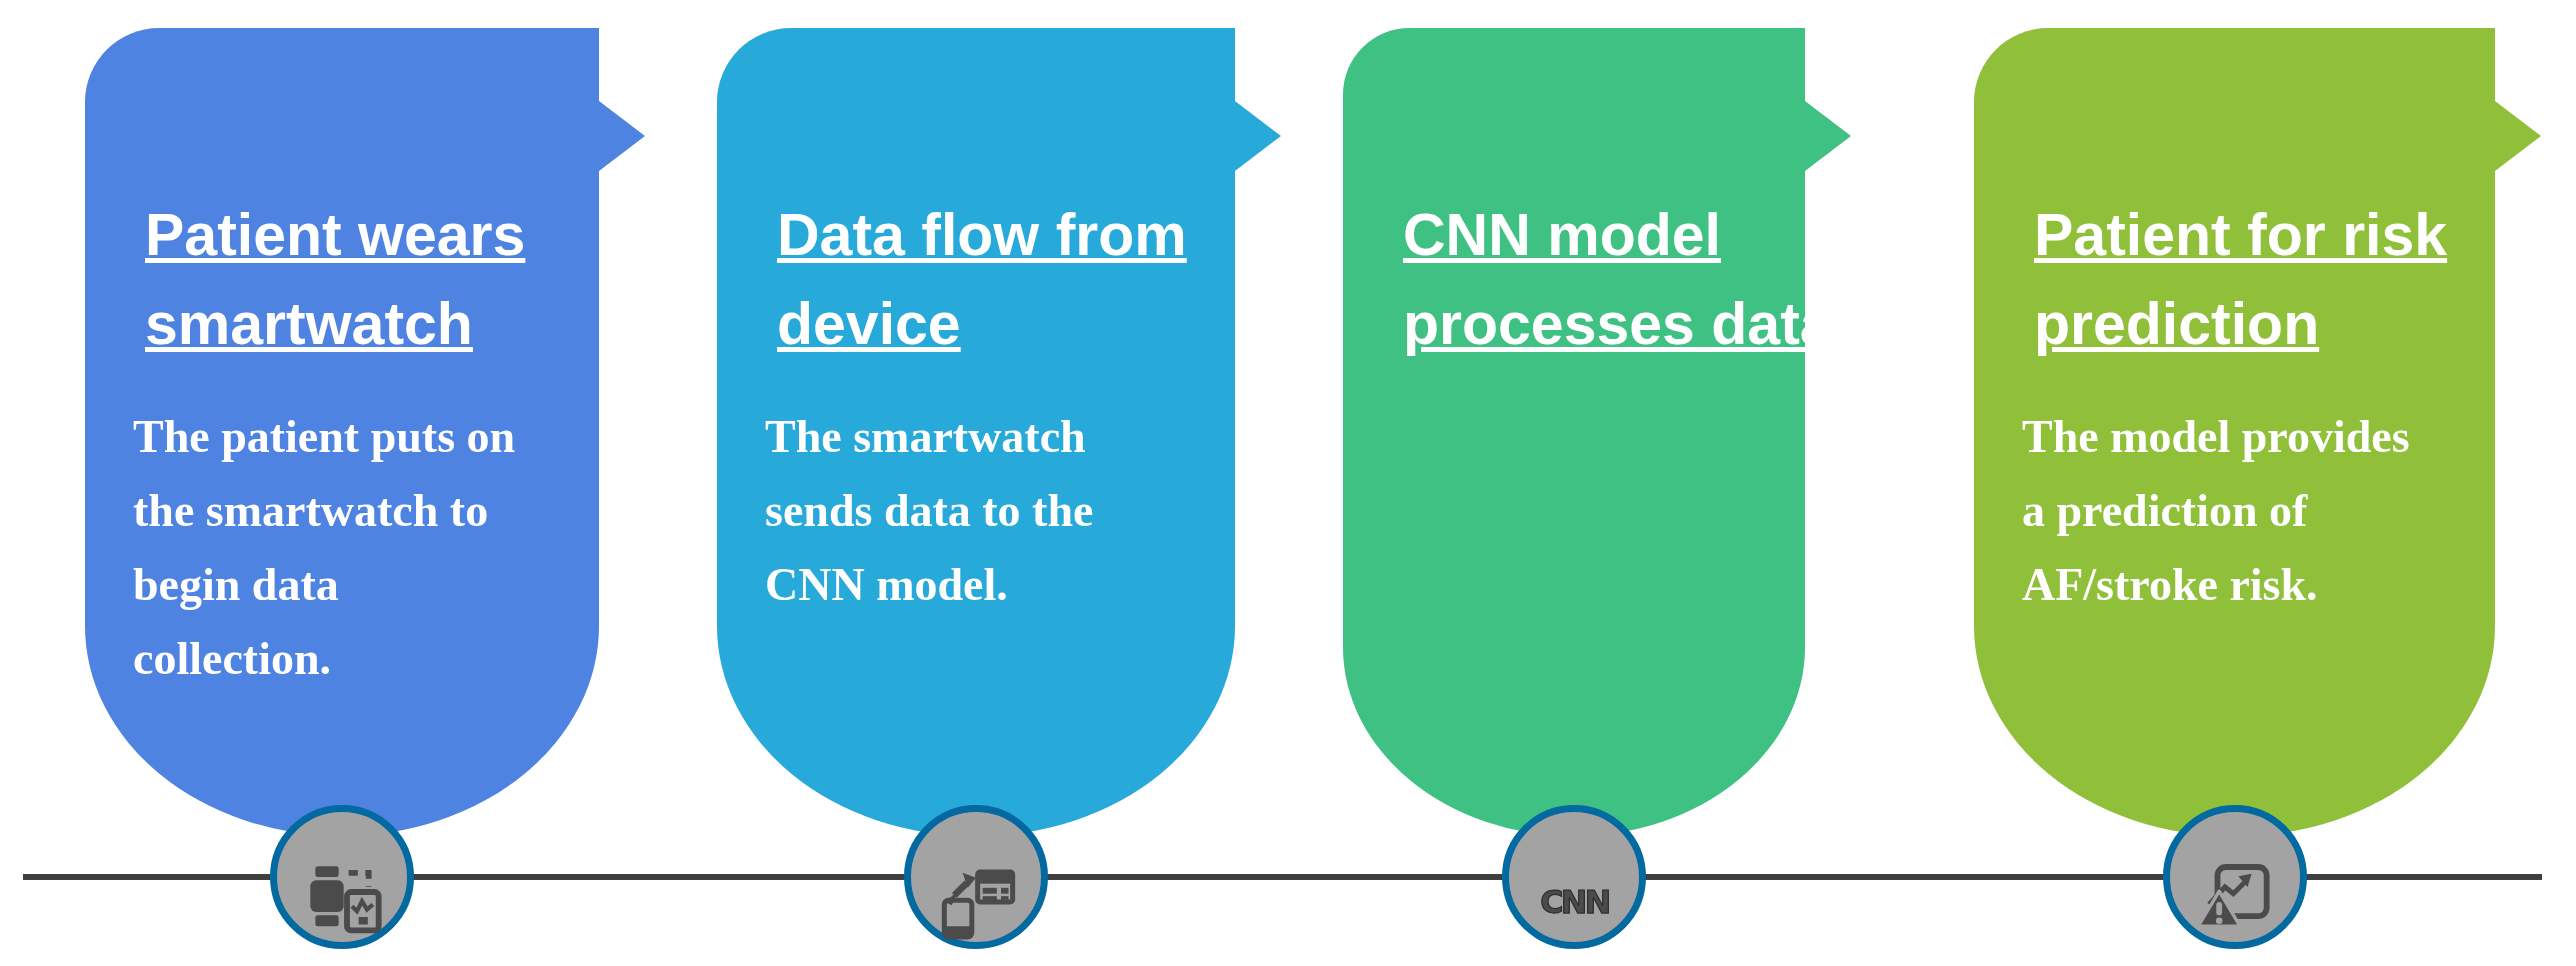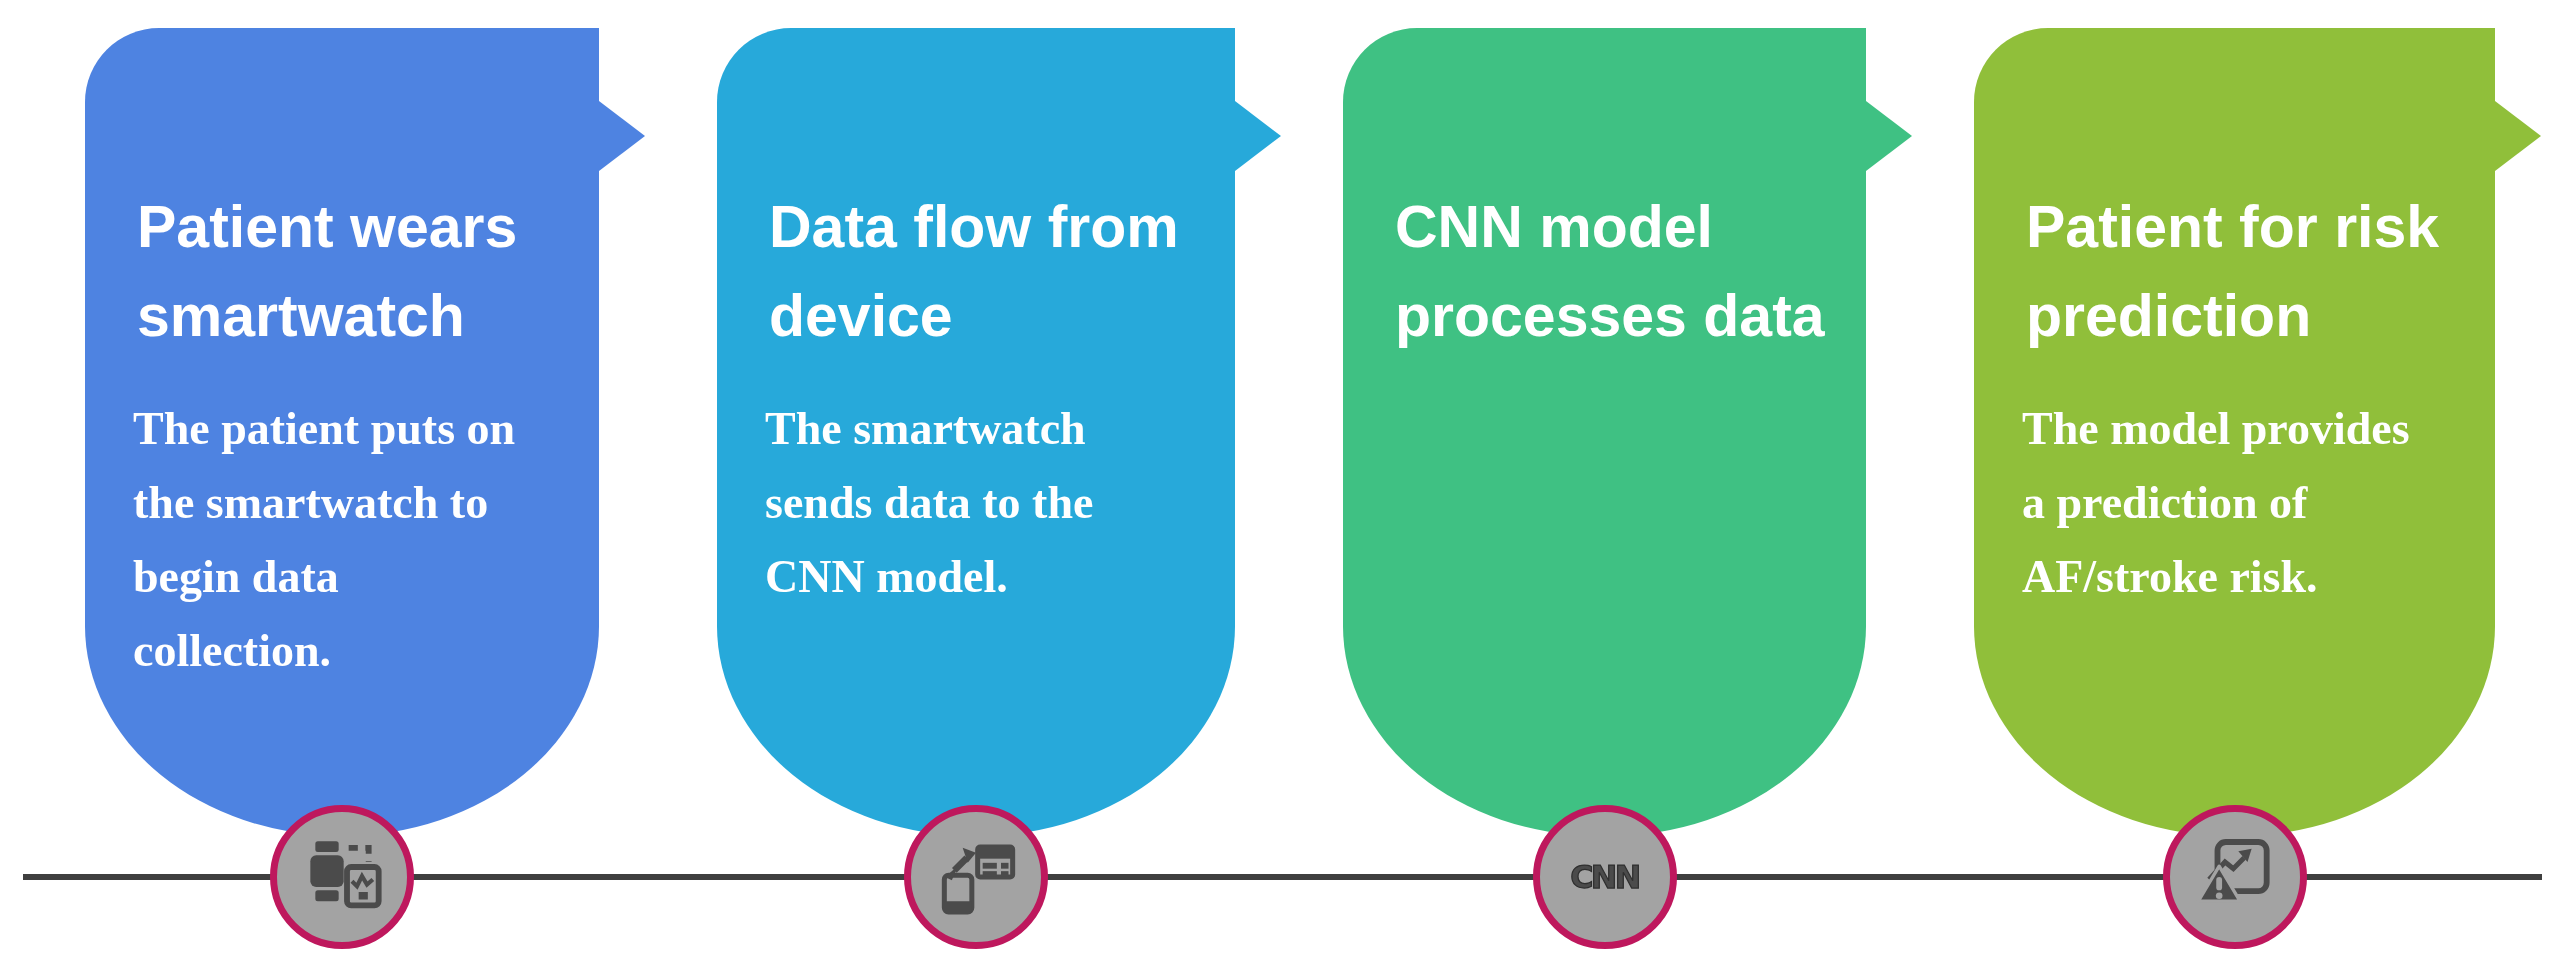--- a/index.html
+++ b/index.html
@@ -12,54 +12,54 @@
   }
   .timeline{
     position:absolute;left:23px;top:874px;
     width:2519px;height:6.2px;
     background:var(--line,#3f3f3f);
     z-index:0;
   }
   .step{position:absolute;top:0;height:966px;z-index:1;}
   .step-1{left:85px;width:514px;}
   .step-2{left:717px;width:518px;}
-  .step-3{left:1343px;width:523px;}
+  .step-3{left:1343px;width:462px;}
   .step-4{left:1974px;width:521px;}
   .card{
     position:absolute;top:28px;left:0;right:0;height:808px;
     background:var(--accent);
     border-radius:74px 0 257px 257px / 74px 0 210px 210px;
     box-sizing:border-box;
     padding:151px 21.7px 0 48px;
     color:#ffffff;
   }
   .card-arrow{
     position:absolute;top:73px;right:-46px;
     width:0;height:0;
     border-top:35px solid transparent;
     border-bottom:35px solid transparent;
     border-left:46px solid var(--accent);
   }
   .card-title{
-    margin:4px;
+    margin:12px;
     font-size:59px;line-height:89px;font-weight:700;
-    white-space:pre;letter-spacing:0px;
+    white-space:pre;letter-spacing:0px;text-decoration:underline;
   }
   .card-desc{
     margin:31px 0 0 0;
     font-size:46px;line-height:74px;font-weight:700;
     white-space:pre;
     font-family:Liberation Serif, serif;
   }
   .badge{
     position:absolute;top:805px;left:50%;margin-left:-72px;
     width:130px;height:130px;border-radius:50%;
     background:var(--badge,#a3a3a3);
-    border:7px solid #be185d;
-    display:flex;align-items:center;justify-content:center;
+    border:7px solid #0369a1;
+    display:flex;align-items:flex-end;justify-content:center;
     color:var(--glyph,#4b4b4b);
   }
   .badge svg{display:block;}
 </style>
 </head>
 <body>
 
 <div class="stage" style="--bg: #ffffff; --line: #3f3f3f; --badge: #a3a3a3; --glyph: #4b4b4b;">
 
   <div class="timeline"></div>

